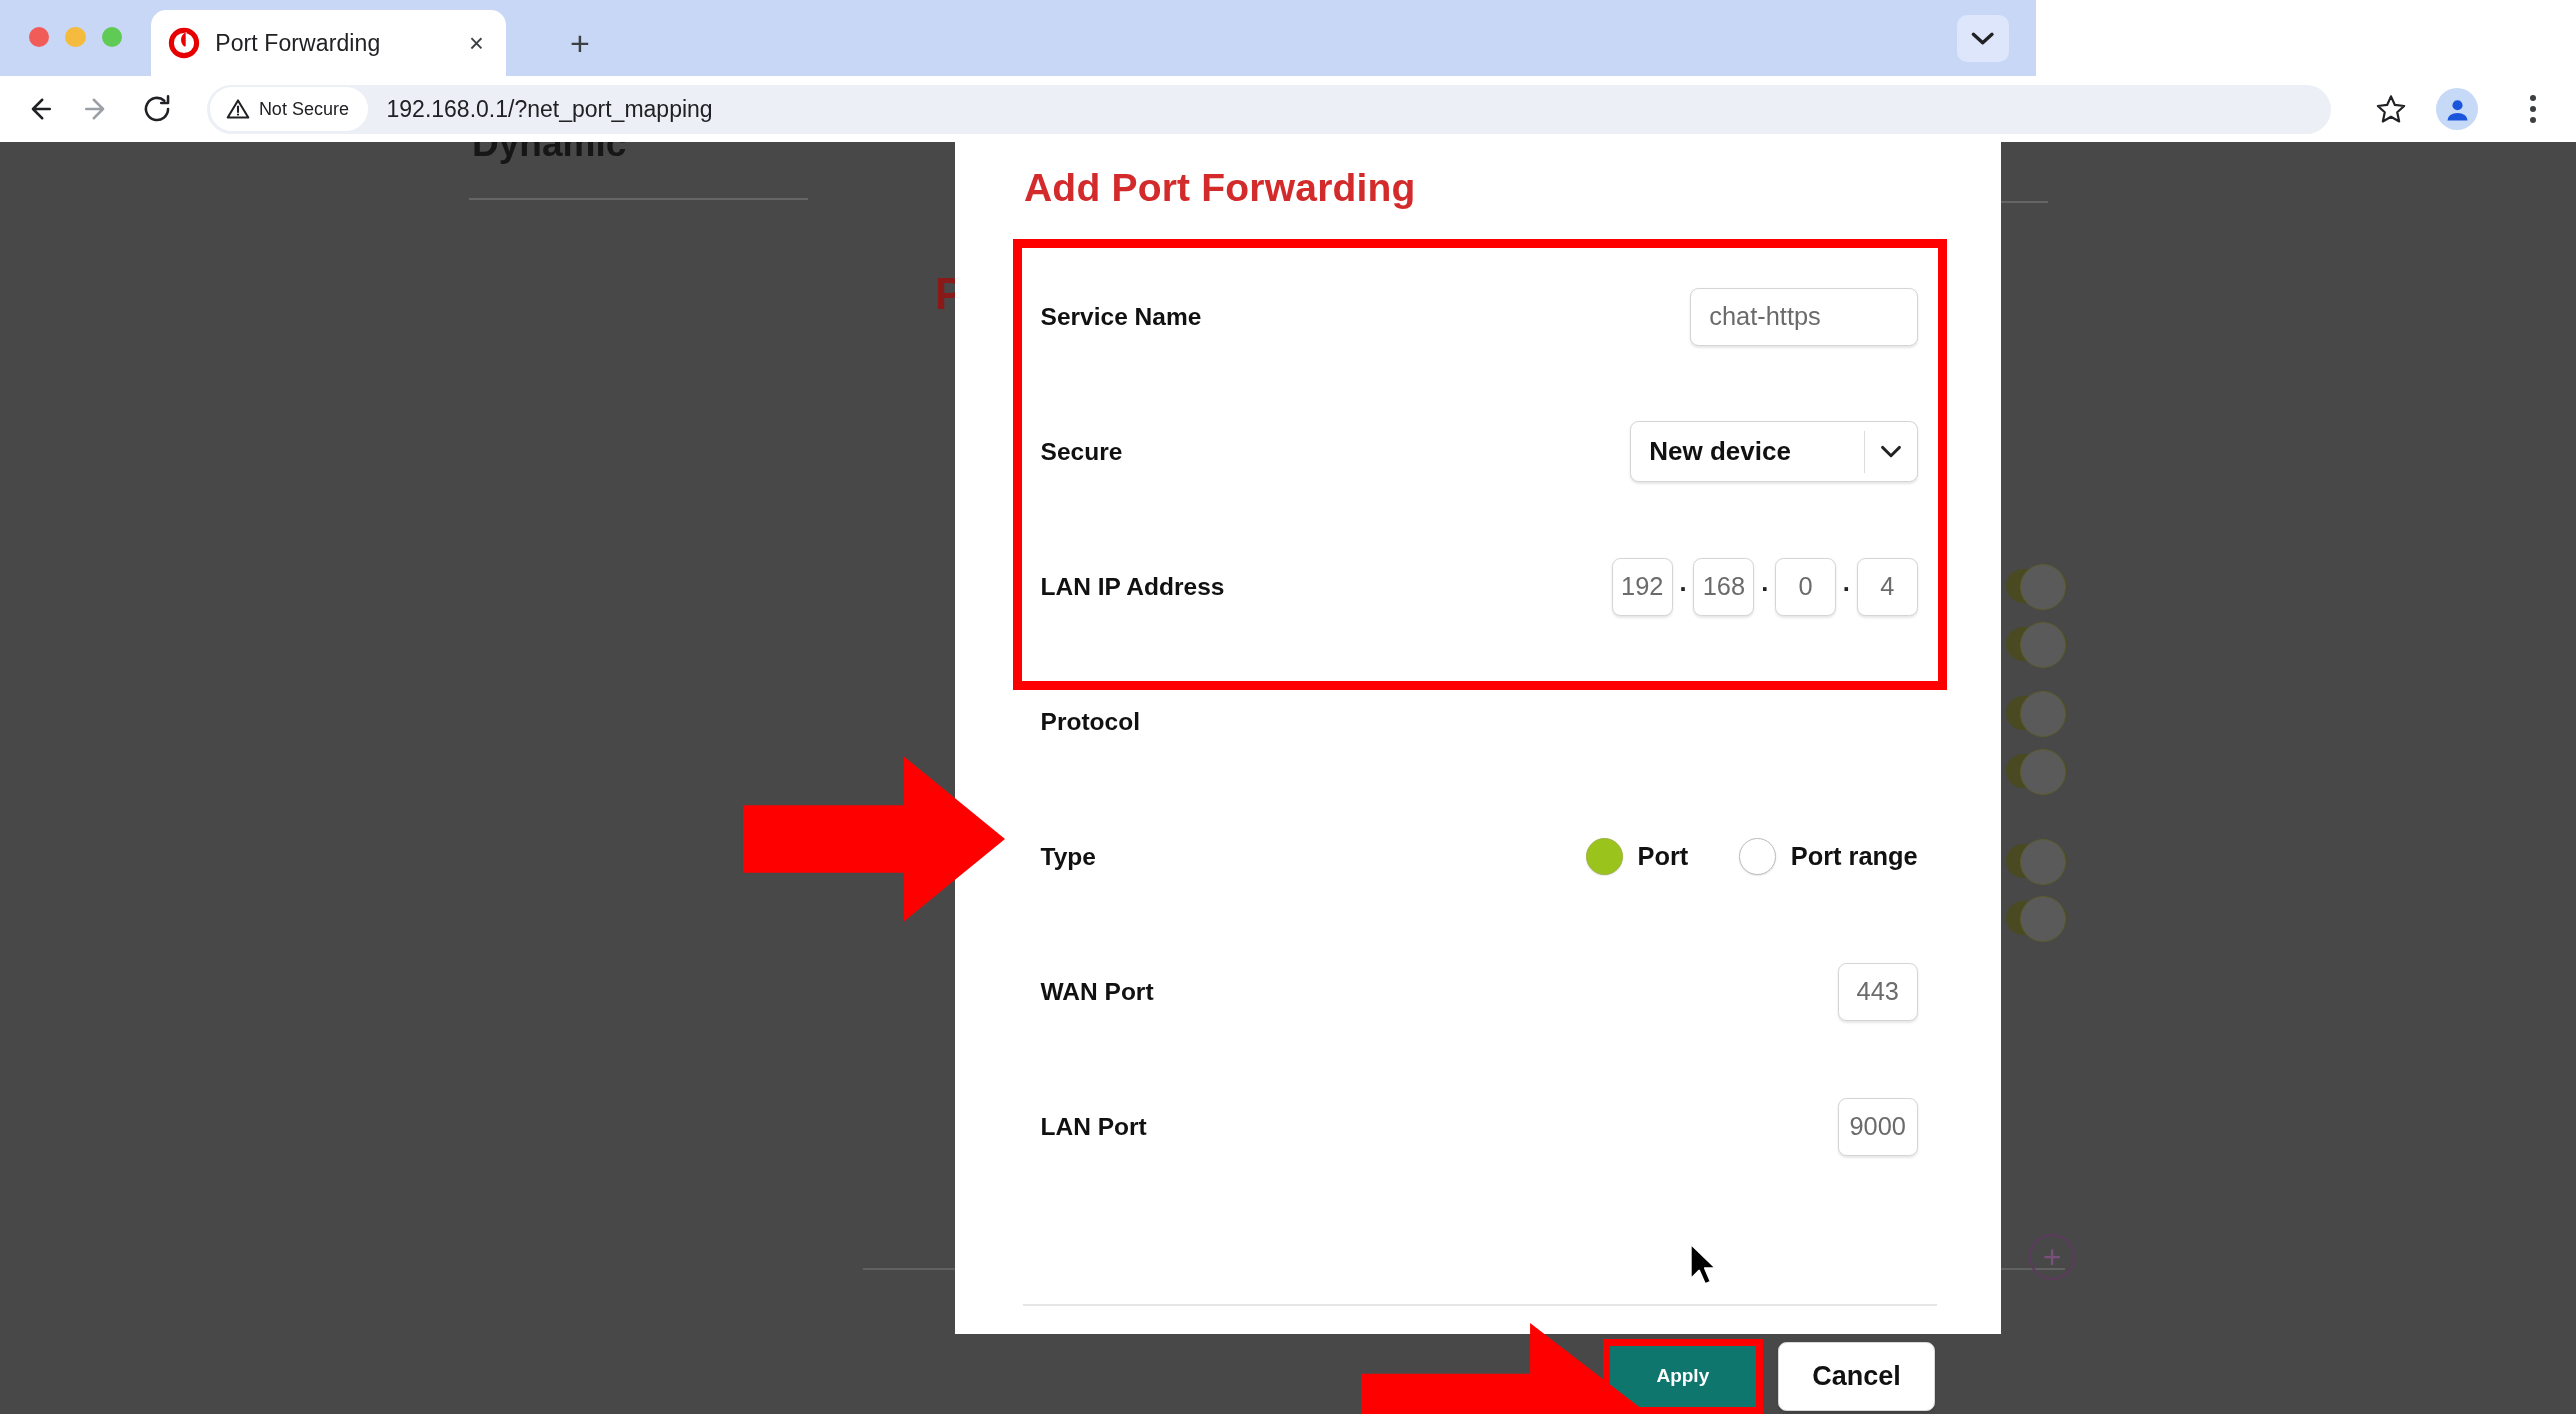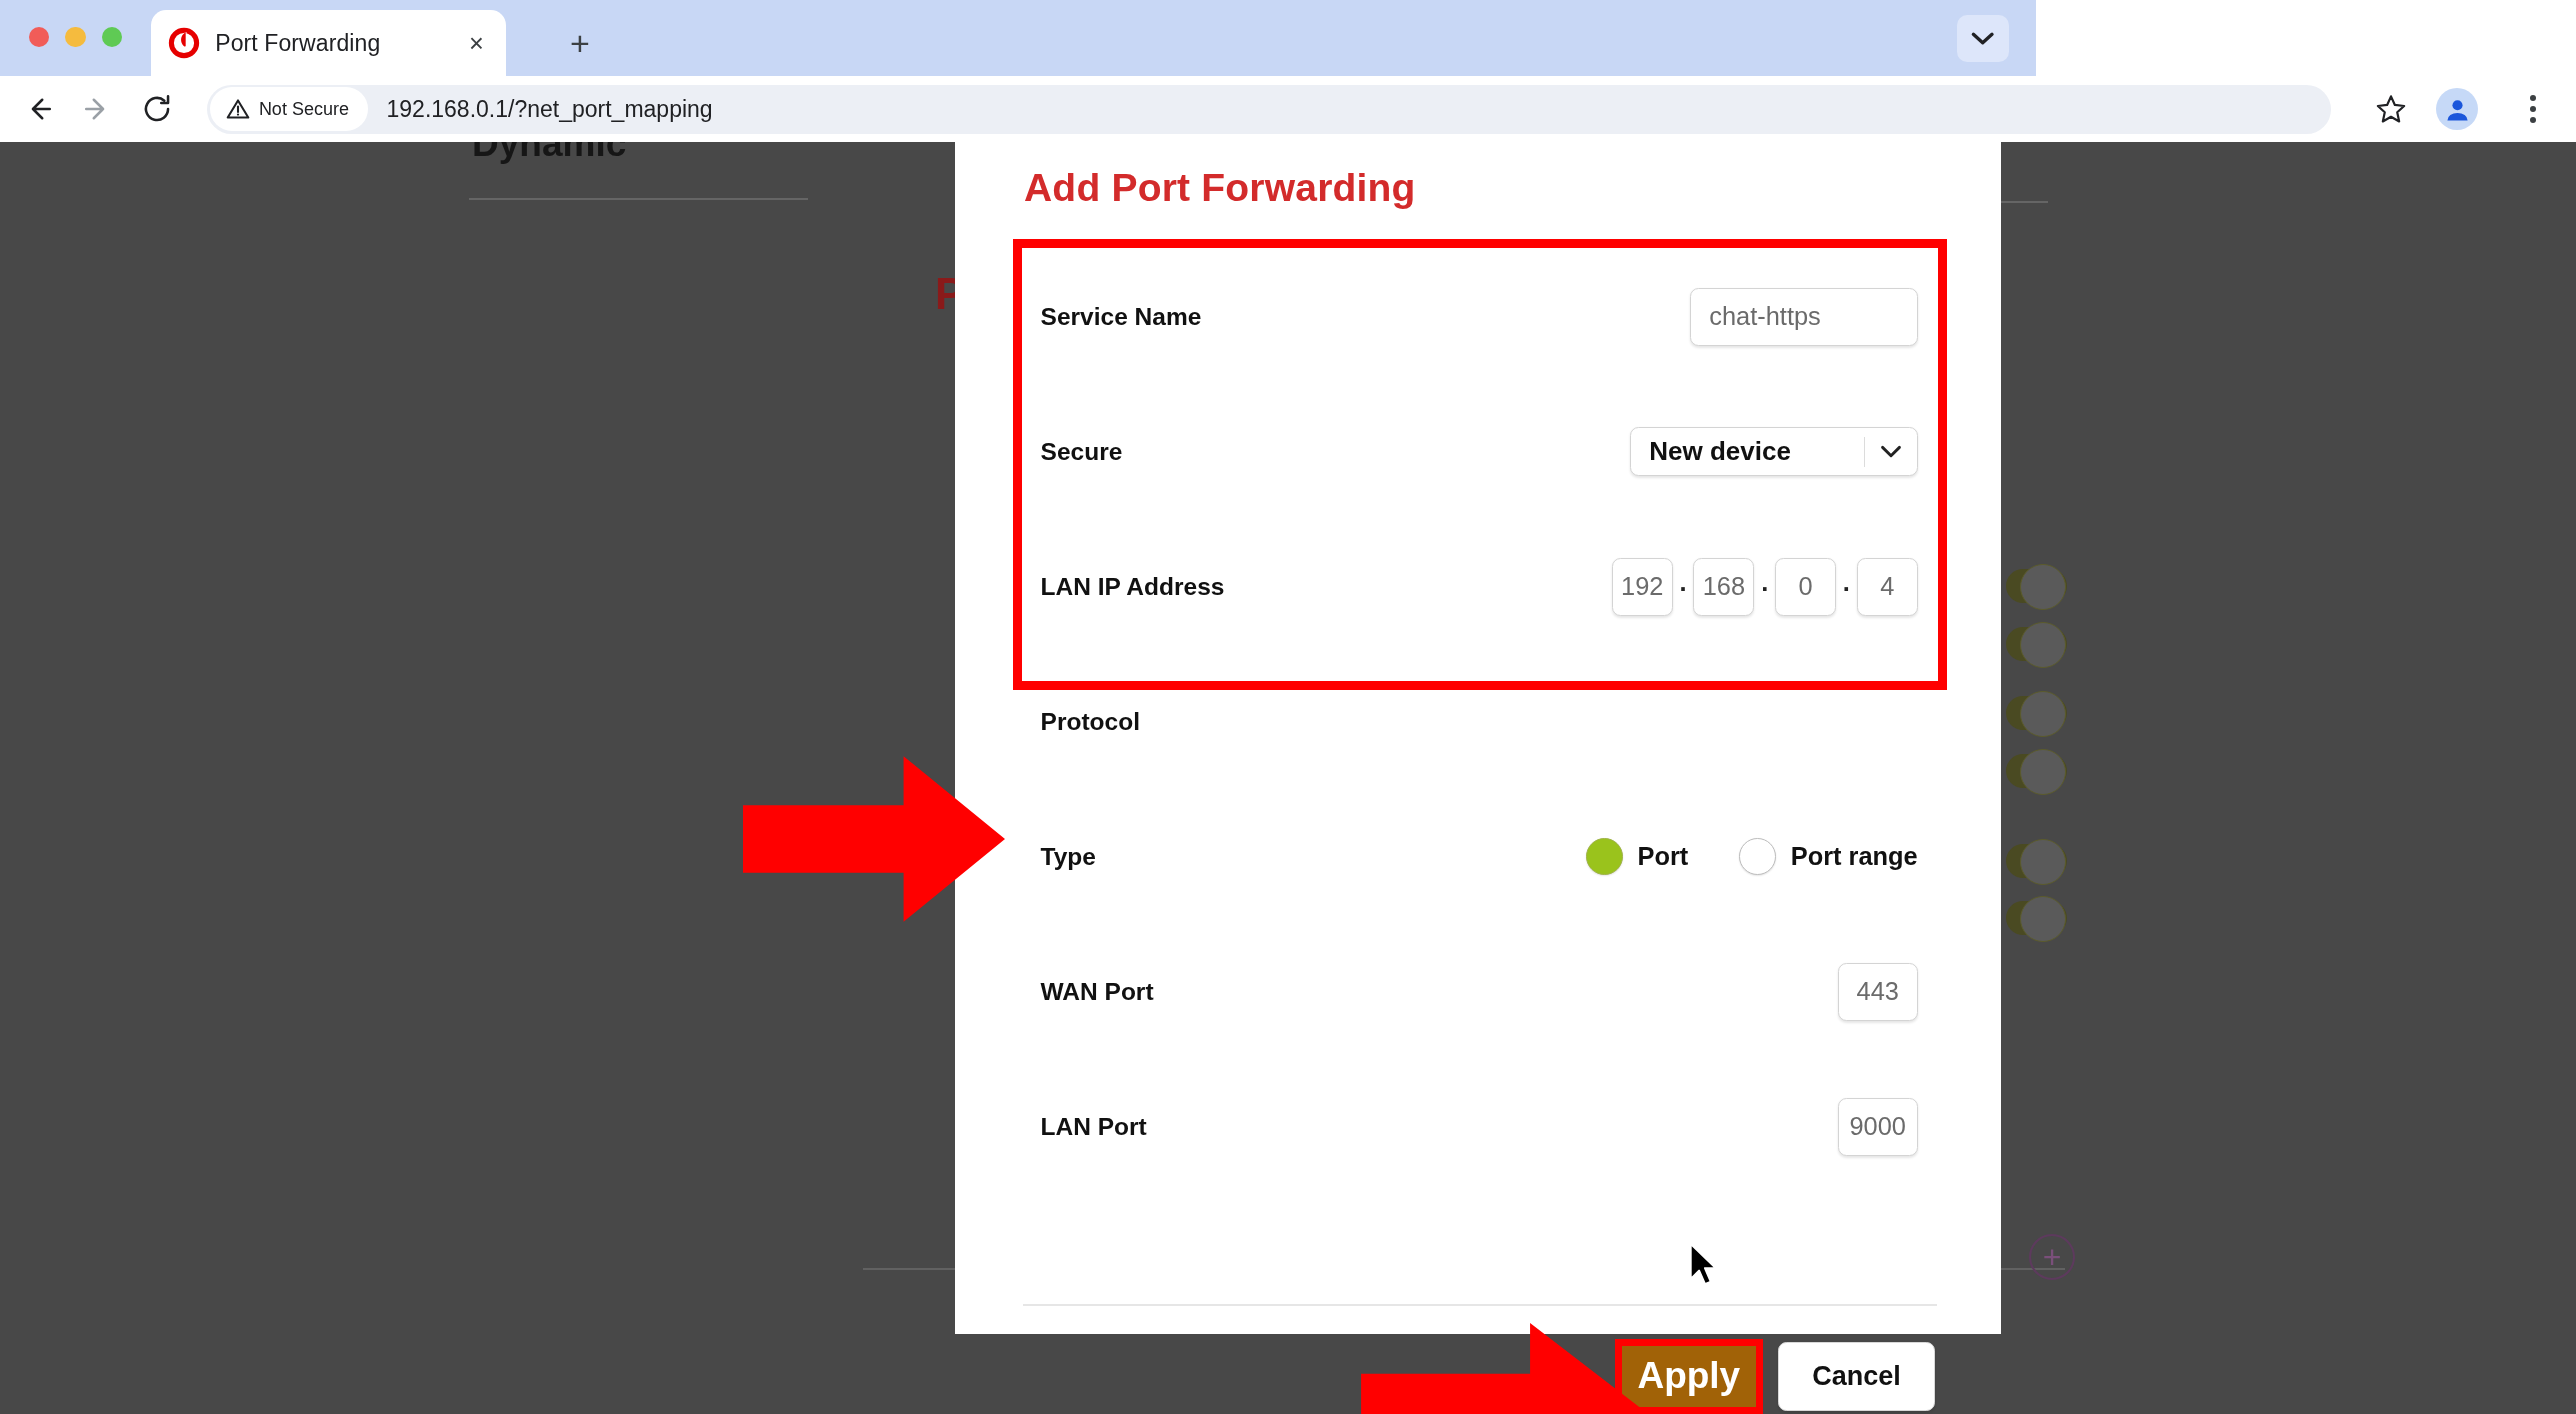--- a/index.html
+++ b/index.html
@@ -165,21 +165,21 @@
     background: #fff; display: flex; align-items: center;
     box-shadow: 0 1.7px 2.5px rgba(0,0,0,.10);
     font-size: 25.4px; color: #6b6b6b;
   }
   .tbox.servicename { width: 228px; padding: 0 0 0 18.6px; }
   .tbox.octet { width: 61px; justify-content: center; }
   .tbox.port { width: 80px; justify-content: center; }
   .dotsep { font-size: 25.4px; color: #222; margin: 0 6.8px; line-height: 1; font-weight: bold; padding-bottom: 8.5px;}
 
   .select {
-    width: 288px; height: 49px; border: 1.7px solid #d4d4d4; border-radius: 8.5px;
+    width: 288px; height: 61px; border: 1.7px solid #d4d4d4; border-radius: 8.5px;
     background: #fff; display: flex; align-items: center;
     box-shadow: 0 1.7px 2.5px rgba(0,0,0,.10);
     position: relative;
   }
   .select .sel-val {
     font-size: 26px; color: #111; font-weight: bold; padding-left: 18.6px;
   }
   .select .sel-div {
     position: absolute; right: 52px; top: 8.5px; bottom: 8.5px; width: 0.8px; background: #dcdcdc;
   }
@@ -202,22 +202,22 @@
     position: absolute; left: 68px; top: 1162px; width: 914px; height: 1.7px; background: #e6e6e6;
   }
   .footer {
     position: absolute; left: 0; top: 1183px; width: 1046px; height: 102px;
     display: flex; align-items: center; justify-content: flex-end; padding-right: 66px; gap: 15.2px;
   }
   .apply-highlight {
     border: 7.6px solid #ff0000; display: inline-flex; padding: 0; line-height: 0;
   }
   .btn-apply {
-    width: 134px; height: 61px; background: #a16207; border: none;
-    color: #fff; font-size: 37px; font-weight: bold;
+    width: 146px; height: 61px; background: #0f766e; border: none;
+    color: #fff; font-size: 19px; font-weight: bold;
     font-family: "Liberation Sans", sans-serif;
     display: flex; align-items: center; justify-content: center;
   }
   .btn-cancel {
     width: 157px; height: 69px; background: #fff; border: 1.7px solid #d8d8d8;
     border-radius: 8.5px; color: #111; font-size: 27px; font-weight: bold;
     font-family: "Liberation Sans", sans-serif;
     box-shadow: 0 1.7px 2.5px rgba(0,0,0,.10);
     display: flex; align-items: center; justify-content: center;
   }

